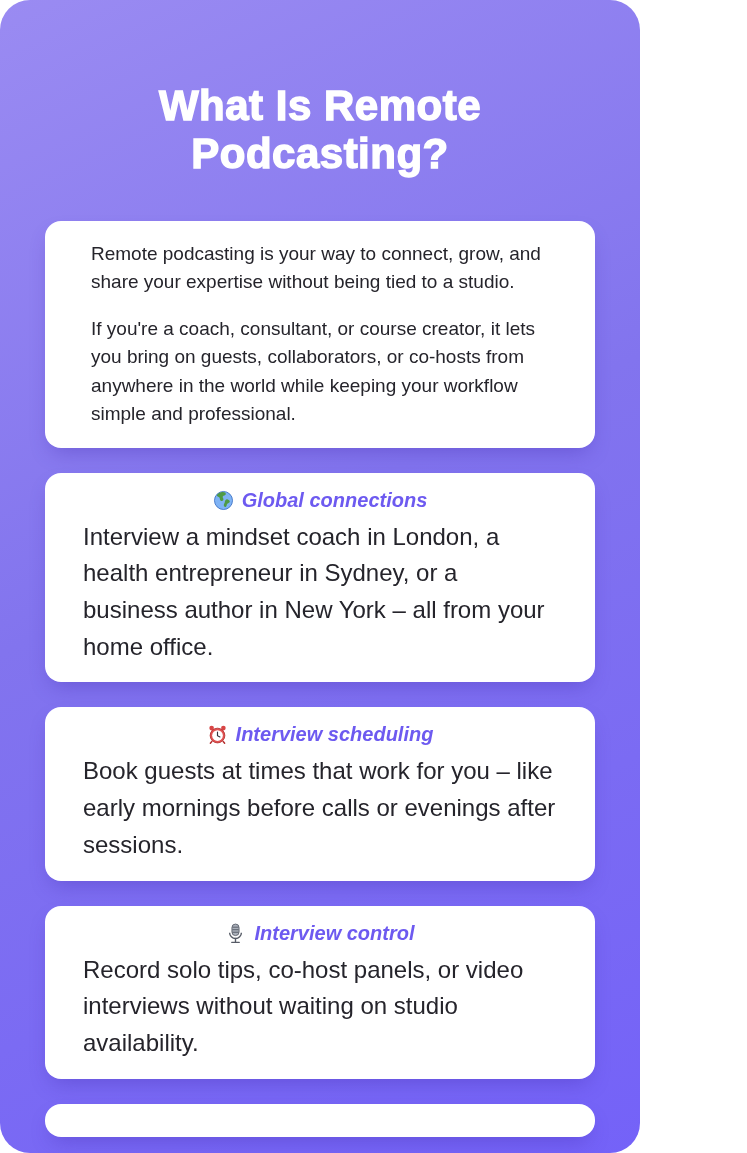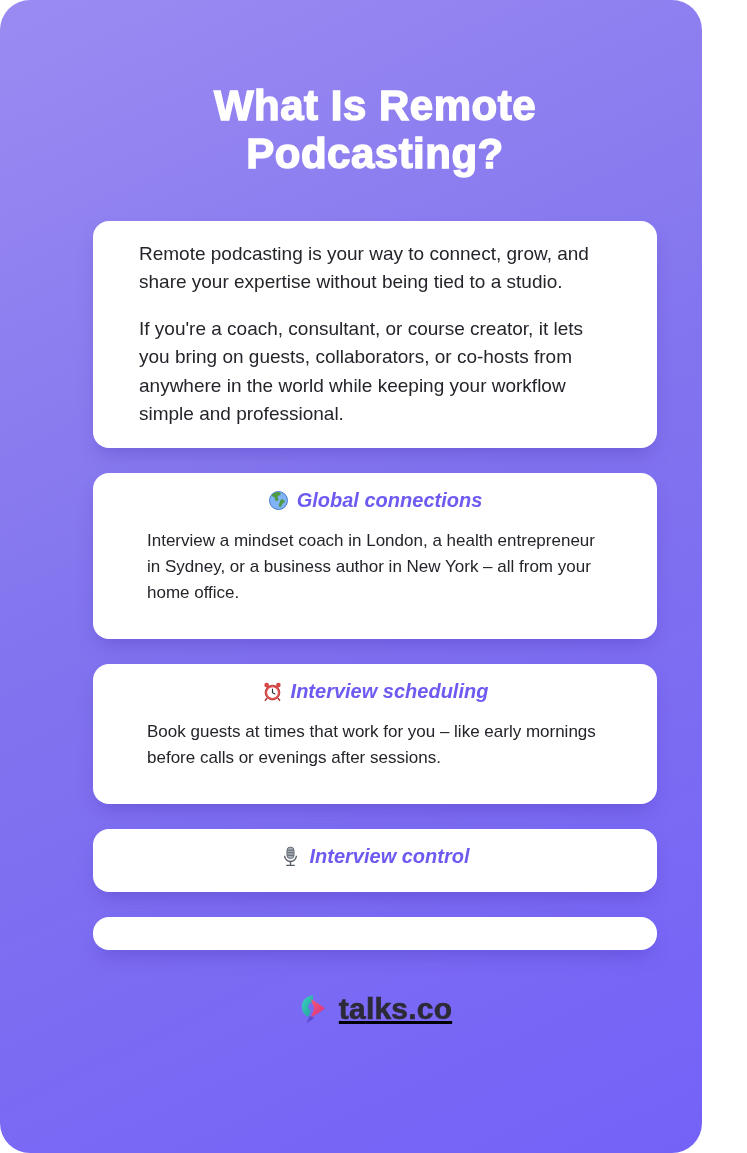--- a/index.html
+++ b/index.html
@@ -3,27 +3,26 @@
 <meta charset="utf-8">
 <style>
   html, body {
     margin: 0;
     padding: 0;
     background: #ffffff;
     font-family: "Liberation Sans", "DejaVu Sans", sans-serif;
   }
   .canvas {
     position: relative;
-    width: 702px;
+    width: 640px;
     height: 1153px;
     border-radius: 30px;
     overflow: hidden;
     background: linear-gradient(155deg, #9a8bf2 0%, #8274ee 45%, #7462f8 100%);
     box-sizing: border-box;
-    padding-left: 48px;
   }
   .page-title {
     margin: 0;
     padding: 82px 40px 0 40px;
     text-align: center;
     color: #ffffff;
     font-size: 42px;
     line-height: 1.15;
     font-weight: 800;
     letter-spacing: 0.5px;
@@ -61,22 +60,22 @@
     color: #6d5af0;
     font-style: italic;
   }
   .feature-title .emoji {
     display: inline-flex;
     width: 21px;
     height: 21px;
   }
   .feature-title .emoji svg { width: 100%; height: 100%; }
   .feature-body {
-    margin: 16px;
-    font-size: 17px;
+    margin: 0;
+    font-size: 24px;
     line-height: 1.53;
   }
   .footer-logo {
     margin-top: 42px;
     display: flex;
     align-items: center;
     justify-content: center;
     gap: 7px;
     text-decoration: underline;
   }
@@ -142,20 +141,21 @@
       <span class="emoji">
         <svg viewBox="0 0 20 20" aria-hidden="true">
           <rect x="6.6" y="1" width="6.8" height="11" rx="3.4" fill="#aab0ba" stroke="#565b66" stroke-width="0.8"></rect>
           <path d="M7 4h6M7 6.4h6M7 8.8h6" stroke="#565b66" stroke-width="0.9"></path>
           <path d="M4.4 9.2a5.6 5.6 0 0 0 11.2 0" fill="none" stroke="#565b66" stroke-width="1.3"></path>
           <path d="M10 14.8v2.8M6.4 18.4h7.2" stroke="#565b66" stroke-width="1.3" stroke-linecap="round"></path>
         </svg>
       </span>
       <span>Interview control</span>
     </h2>
+    <p class="feature-body">Record solo tips, co-host panels, or video interviews without waiting on studio availability.</p>
   </section>
 
   <section class="card feature">
   </section>
 
   <footer class="footer-logo">
     <span class="logo-mark">
       <svg viewBox="0 0 36 36" aria-hidden="true">
         <defs>
           <linearGradient id="lgTeal" x1="0" y1="0" x2="1" y2="1">

